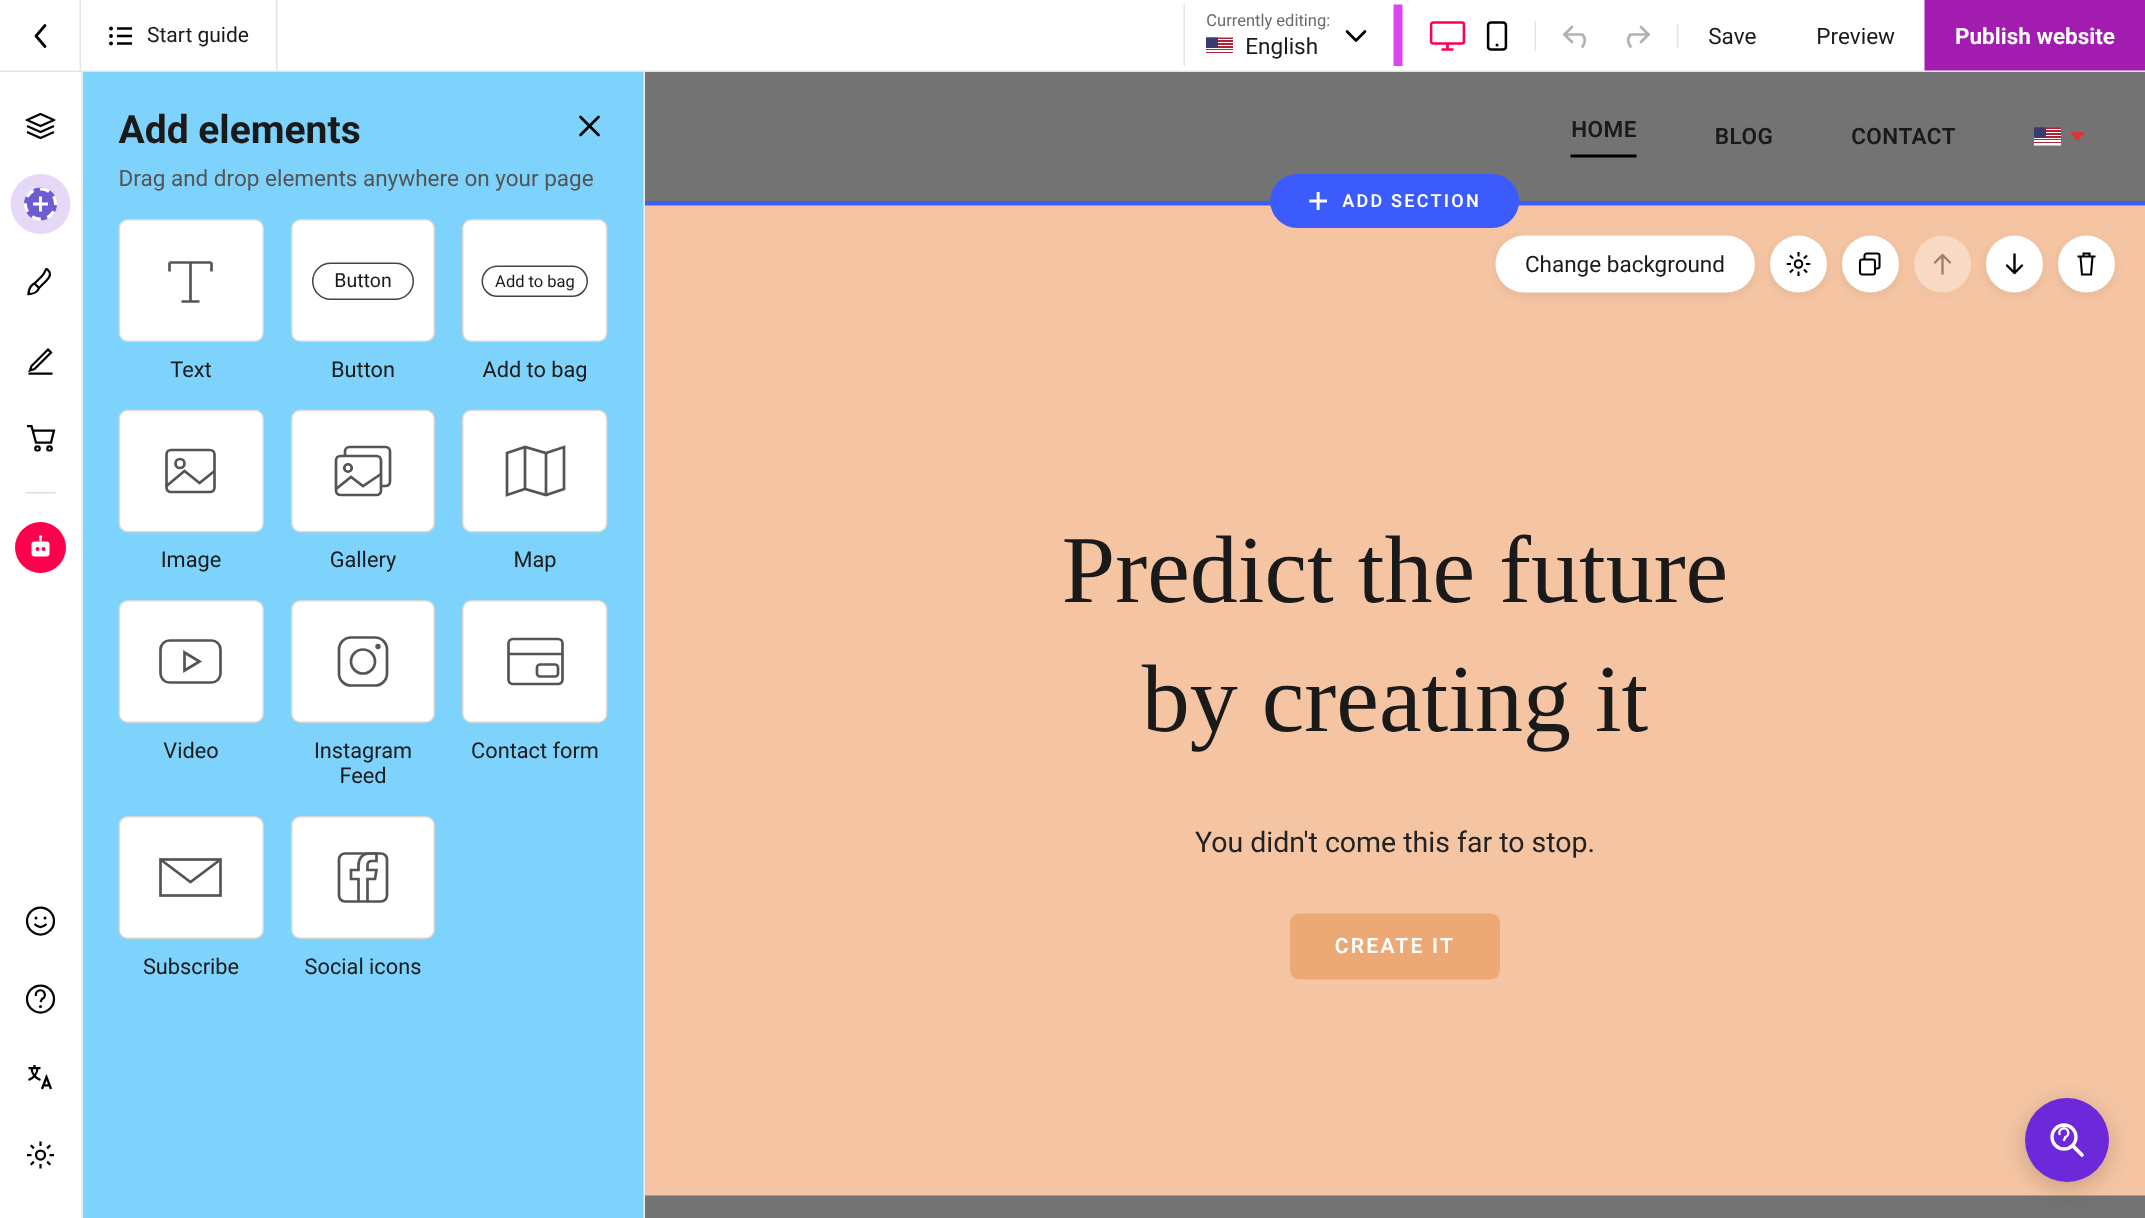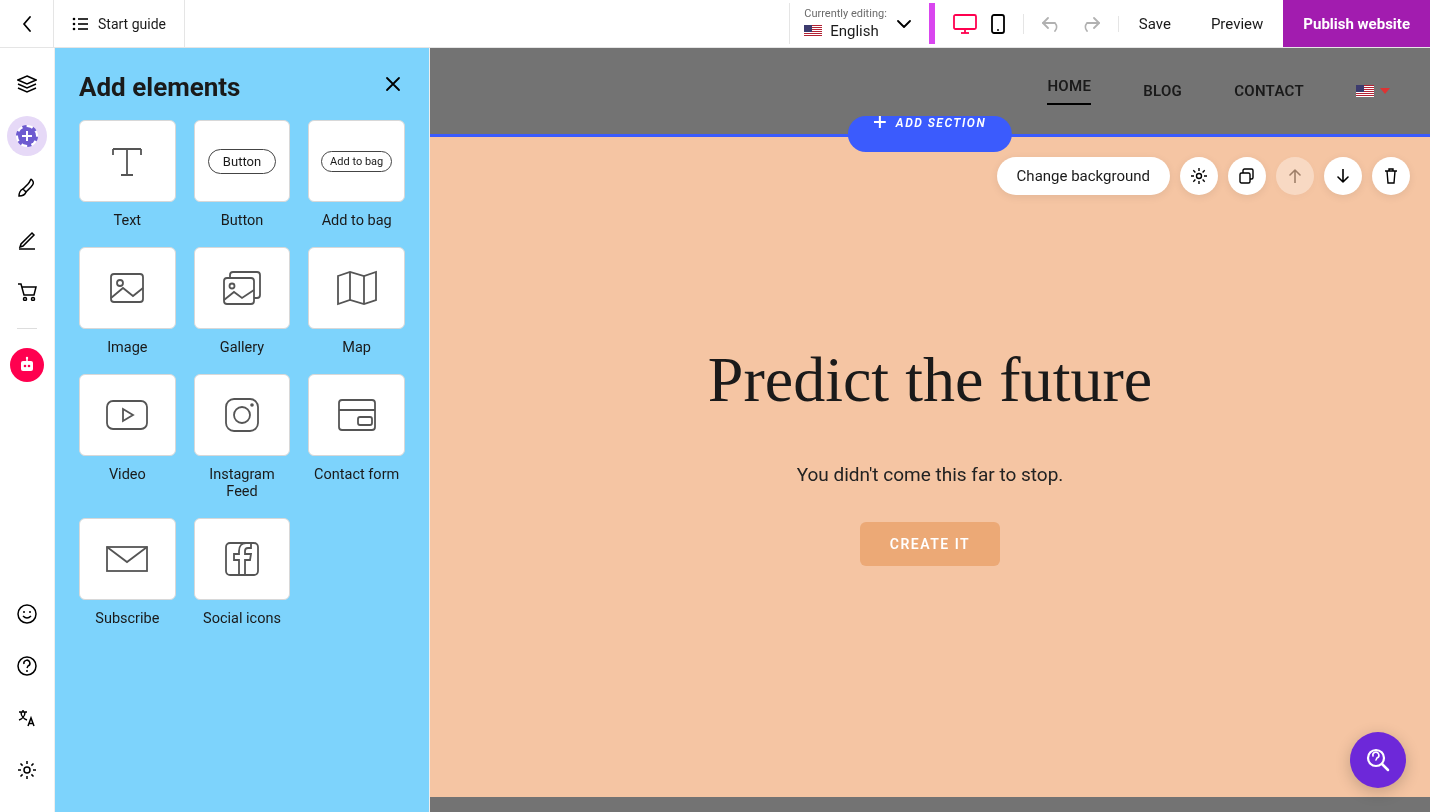--- a/index.html
+++ b/index.html
@@ -49,21 +49,21 @@
 
 .canvas { position: absolute; left: 430px; right: 0; top: 48px; bottom: 0; background: #737373; }
 .site-header { height: 86px; display: flex; align-items: center; justify-content: flex-end; padding: 0 40px; gap: 52px; }
 .nav-link { font-size: 15px; font-weight: 600; letter-spacing: 0.3px; cursor: pointer; }
 .nav-link.active { border-bottom: 2px solid #000; padding-bottom: 8px; }
 .lang-pick { display: flex; align-items: center; gap: 6px; cursor: pointer; }
 
 .hero-wrap { position: relative; }
 .hero-border { height: 3px; background: #3b5bfd; }
 .hero { background: #f5c5a3; min-height: 660px; position: relative; padding-top: 200px; text-align: center; }
-.add-section-pill { position: absolute; top: -18px; left: 50%; transform: translateX(-50%); background: #3b5bfd; color: #fff; height: 36px; padding: 0 26px; border-radius: 20px; display: flex; align-items: flex-start; gap: 10px; font-size: 12px; letter-spacing: 1.5px; font-weight: 600; cursor: pointer; z-index: 5; font-style: italic; }
+.add-section-pill { position: absolute; top: -18px; left: 50%; transform: translateX(-50%); background: #3b5bfd; color: #fff; height: 36px; padding: 0 26px; border-radius: 20px; display: flex; align-items: center; gap: 10px; font-size: 12px; letter-spacing: 1.5px; font-weight: 600; cursor: pointer; z-index: 5; }
 .hero h1 { font-family: Georgia, "Times New Roman", serif; font-weight: 400; font-size: 64px; line-height: 1.35; color: #1a1a1a; }
 .hero .sub { margin-top: 40px; font-size: 19px; color: #222; }
 .hero .cta { margin-top: 36px; display: inline-block; background: #eca976; color: #fff; font-weight: 600; letter-spacing: 1.5px; padding: 14px 30px; border-radius: 6px; cursor: pointer; font-size: 14px; }
 
 
 .sec-toolbar { position: absolute; top: 20px; right: 20px; display: flex; align-items: center; gap: 10px; z-index: 6; }
 .sec-toolbar .chip { height: 38px; background: #fff; border-radius: 22px; padding: 0 20px; display: flex; align-items: center; cursor: pointer; font-size: 15px; box-shadow: 0 2px 8px rgba(0,0,0,0.08); }
 .sec-toolbar .rnd { width: 38px; height: 38px; background: #fff; border-radius: 50%; display: flex; align-items: center; justify-content: center; cursor: pointer; box-shadow: 0 2px 8px rgba(0,0,0,0.08); }
 .sec-toolbar .rnd.disabled { opacity: 0.35; cursor: default; }
 
@@ -224,20 +224,21 @@
 
 <div class="panel">
   <div class="panel-head">
     <div class="panel-title">Add elements</div>
     <div class="panel-close">
       <svg width="16" height="16" viewBox="0 0 16 16">
           <path d="M2 2 L14 14 M14 2 L2 14" stroke="#000" stroke-width="1.8" stroke-linecap="round"></path>
         </svg>
     </div>
   </div>
+  <div class="panel-sub">Drag and drop elements anywhere on your page</div>
 
   <div class="grid">
     <div class="el-card">
       <div class="el-thumb">
           <svg width="44" height="44" viewBox="0 0 44 44">
             <path d="M8 10 H36 M8 10 V16 M36 10 V16 M22 10 V36 M16 36 H28" stroke="#555" stroke-width="1.8" fill="none"></path>
           </svg>
         </div>
       <div class="el-label">Text</div>
     </div>
@@ -385,20 +386,21 @@
         </div>
         <div class="rnd">
           <svg width="14" height="16" viewBox="0 0 14 16">
               <path d="M1 3 H13 M5 3 V1 H9 V3 M3 3 L4 15 H10 L11 3" stroke="#000" stroke-width="1.4" fill="none"></path>
             </svg>
         </div>
       </div>
 
       <h1>
         <span>Predict the future</span><br>
+        <span>by creating it</span>
       </h1>
       <div class="sub">You didn't come this far to stop.</div>
       <div class="cta">CREATE IT</div>
     </div>
   </div>
 </div>
 
 <div class="help-fab">
   <svg width="26" height="26" viewBox="0 0 26 26">
     <circle cx="11" cy="11" r="8" stroke="#fff" stroke-width="2.2" fill="none"></circle>

